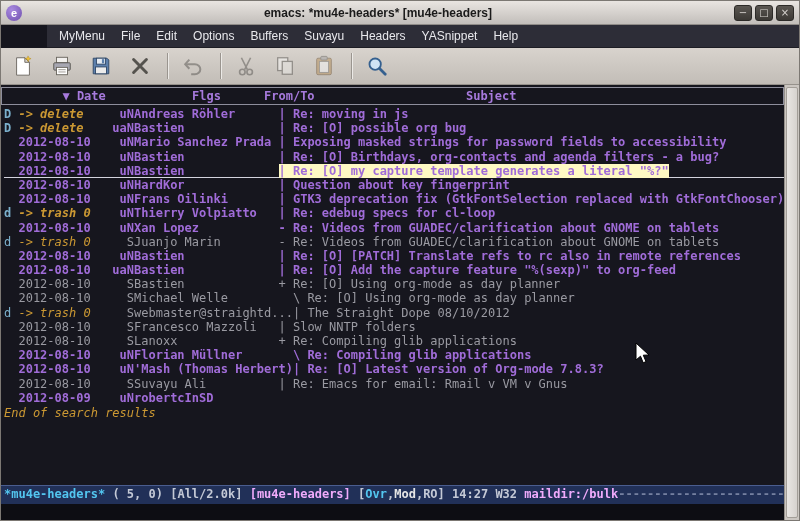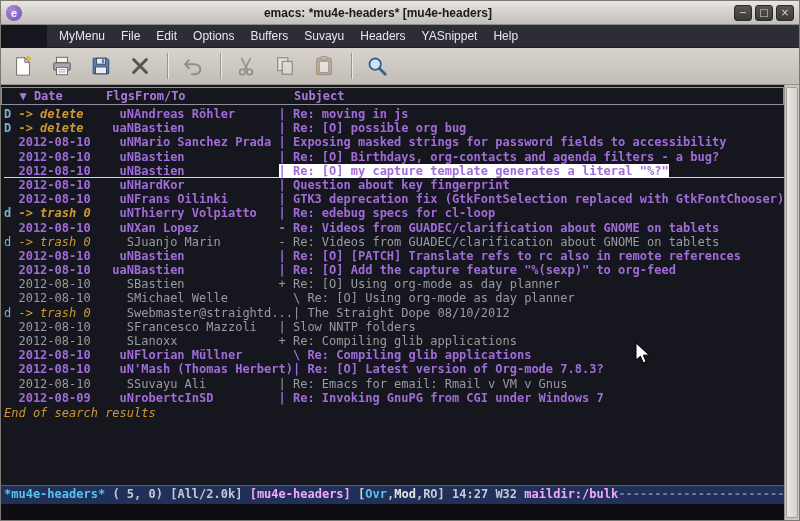--- a/index.html
+++ b/index.html
@@ -40,35 +40,35 @@
             border-right:1px solid #eceae7; }
 
   
   .main { flex:1; display:flex; min-height:0; }
   .left-col { flex:1; display:flex; flex-direction:column; min-width:0; }
   .buffer { flex:1; background:#16161e; padding:2px 0 0 3px; overflow:hidden;
             font:12px/14.2px "DejaVu Sans Mono",monospace; color:#9a9aa2; }
 
   .header-line { display:flex; white-space:pre; color:#a77add; font-weight:bold;
                  border:1px solid #8e8e9c; height:18px; line-height:16px; margin-bottom:2px;
-                 margin-left:-3px; padding-left:3px; }
+                 margin-left:-3px; padding-left:3px;gap:43px; }
   .hl-subject { padding-left:2ch; }
 
   .row { display:flex; white-space:pre; height:14.2px; line-height:14.2px; }
   .f-marker { width:2ch; flex:none; color:#7bb0cc; }
   .f-date   { width:11ch; flex:none; }
   .f-flags  { width:5ch; flex:none;text-align:right; }
   .f-from   { min-width:20ch; flex:none; }
   .f-subj   { flex:none; }
 
   .row.unread { color:#a06cd8; font-weight:bold; }
   .row.read   { color:#9a9aa2; font-weight:normal; }
   .row.marked .f-date { color:#cc9933; font-style:italic; }
   .row.current { box-shadow: inset 0 -1px 0 #d4d4de; }
-  .row.current .f-subj { background:#ffffff; }
+  .row.current .f-subj { background:#fef9c3; }
 
   .end-line { color:#cc9933; font-style:italic; margin-top:1px; }
 
   
   .scrollbar { width:15px; flex:none; background:#cbc6c1; border-left:1px solid #96918b; position:relative; }
   .scroll-thumb { position:absolute; left:1px; right:1px; top:2px; bottom:2px;
                   background:linear-gradient(90deg,#e9e6e3,#d6d2ce); border:1px solid #a39e98; border-radius:2px; }
 
   
   .modeline { height:19px; flex:none; background:#213058; border-top:1px solid #4a5d8f;
@@ -329,21 +329,20 @@
     <span class="f-date">2012-08-10</span>
     <span class="f-flags">S</span>
     <span class="f-from">Suvayu Ali</span>
     <span class="f-subj">| Re: Emacs for email: Rmail v VM v Gnus</span>
   </div>
             <div class="row unread">
     <span class="f-marker"></span>
     <span class="f-date">2012-08-09</span>
     <span class="f-flags">uN</span>
     <span class="f-from">robertcInSD</span>
-    <span class="f-subj">| Re: Invoking GnuPG from CGI under Windows 7</span>
   </div>
           </div>
 
         <div class="end-line">End of search results</div>
       </div>
 
       <div class="modeline" id="modeline-text"><span class="ml-seg ml-cyan">*mu4e-headers*</span><span class="ml-seg ml-base"> ( 5, 0) </span><span class="ml-seg ml-base">[All/2.0k] </span><span class="ml-seg ml-orange">[mu4e-headers] </span><span class="ml-seg ml-base">[</span><span class="ml-seg ml-cyan">Ovr</span><span class="ml-seg ml-base">,</span><span class="ml-seg ml-red">Mod</span><span class="ml-seg ml-base">,</span><span class="ml-seg ml-base">RO</span><span class="ml-seg ml-base">] </span><span class="ml-seg ml-base">14:27 W32 </span><span class="ml-seg ml-orange">maildir:/bulk</span><span class="ml-seg ml-dim">------------------------------------------------------------</span></div>
       <div class="echo-area"></div>
     </div>
 

